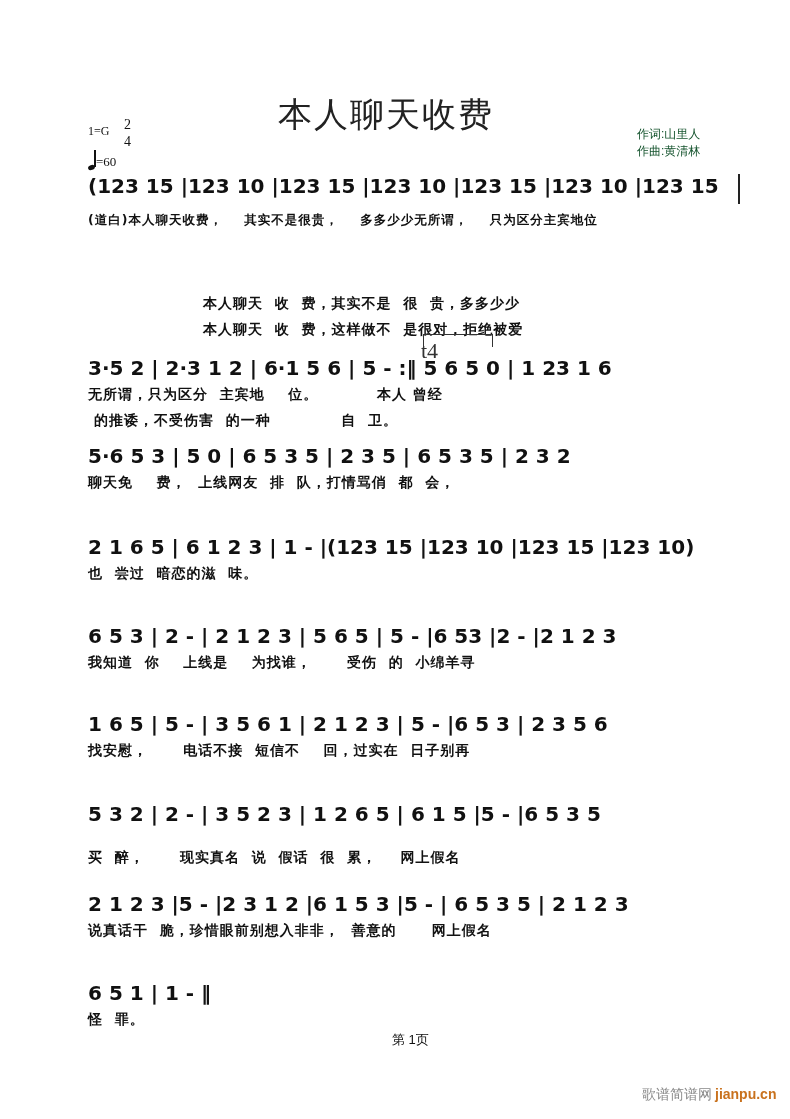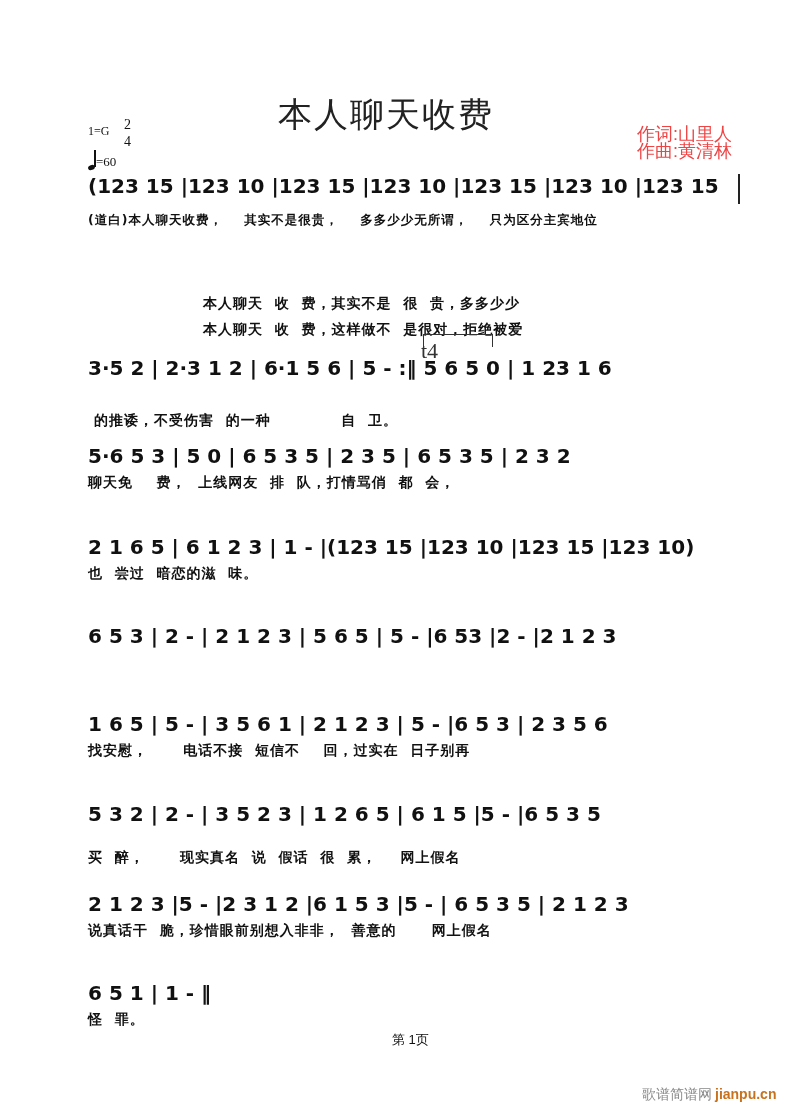--- a/index.html
+++ b/index.html
@@ -5,21 +5,21 @@
   html, body { margin:0; padding:0; background:#fff; }
   body { width:790px; height:1119px; position:relative; overflow:hidden; font-family:"Liberation Sans", "DejaVu Sans", sans-serif; color:#111; }
   .abs { position:absolute; }
   .title { left:278px; top:92px; font-family:"DejaVu Serif", serif; font-size:34px; letter-spacing:2px; color:#222; }
   .key { left:88px; top:124px; font-family:"Liberation Serif", serif; font-size:12px; }
   .ts { left:124px; top:116px; font-family:"Liberation Serif", serif; font-size:14px; text-align:center; line-height:17px; }
   .tempo { left:88px; top:150px; font-size:13px; font-family:"Liberation Serif", serif; display:flex; align-items:flex-end; }
   .note-glyph { display:inline-block; position:relative; width:8px; height:20px; }
   .note-glyph .stem { position:absolute; left:6px; top:0; width:1.5px; height:17px; background:#111; }
   .note-glyph .head { position:absolute; left:0; bottom:0; width:7px; height:5px; border-radius:50%; background:#111; transform:rotate(-20deg); }
-  .credits { left:637px; top:126px; font-size:18px; line-height:17px; color:#ef4444; }
+  .credits { left:637px; top:126px; font-size:12px; line-height:17px; color:#14532d; }
   .line { position:absolute; left:88px; width:652px; }
   .notes { position:absolute; left:0; top:0; height:34px; white-space:nowrap; font-weight:bold; font-size:20px; font-family:"DejaVu Sans", sans-serif; }
   .lyric { position:absolute; left:0; font-size:14px; font-weight:bold; white-space:pre; font-family:"DejaVu Sans", sans-serif; letter-spacing:1px; }
   .barline { position:absolute; width:1.5px; background:#222; }
   .intro-dialogue { font-size:12.5px; }
   .pagenum { left:392px; top:1031px; font-size:13px; }
   .watermark { left:642px; top:1086px; font-size:14px; color:#888; }
   .watermark .latin { color:#c9721e; font-weight:bold; margin-left:3px; }
   .t4 { left:421px; top:338px; font-family:"Liberation Serif", serif; font-size:22px; color:#333; }
   .bracket { left:423px; top:334px; width:68px; height:12px; border-top:1.3px solid #333; border-left:1.3px solid #333; border-right:1.3px solid #333; }
@@ -55,35 +55,37 @@
 <div class="line" style="top:265px;height:75px;">
   <div class="lyric" style="top:30px;left:115px;">本人聊天  收  费，其实不是  很  贵，多多少少</div>
   <div class="lyric" style="top:56px;left:115px;">本人聊天  收  费，这样做不  是很对，拒绝被爱</div>
 </div>
 
 <div class="abs bracket"></div>
 <div class="abs t4">t4</div>
 
 <div class="line" style="top:356px;height:75px;">
   <div class="notes">3·5 2 | 2·3 1 2 | 6·1 5 6 | 5 - :‖ 5 6 5 0 | 1 23 1 6</div>
+  <div class="lyric" style="top:30px;">无所谓，只为区分  主宾地    位。          本人 曾经</div>
   <div class="lyric" style="top:56px;padding-left:6px;">的推诿，不受伤害  的一种            自  卫。</div>
 </div>
 
 <div class="line" style="top:444px;height:50px;">
   <div class="notes">5·6 5 3 | 5 0 | 6 5 3 5 | 2 3 5 | 6 5 3 5 | 2 3 2</div>
   <div class="lyric" style="top:30px;">聊天免    费，  上线网友  排  队，打情骂俏  都  会，</div>
 </div>
 
 <div class="line" style="top:535px;height:50px;">
   <div class="notes">2 1 6 5 | 6 1 2 3 | 1 - |(123 15 |123 10 |123 15 |123 10)</div>
   <div class="lyric" style="top:30px;">也  尝过  暗恋的滋  味。</div>
 </div>
 
 <div class="line" style="top:624px;height:50px;">
   <div class="notes">6 5 3 | 2 - | 2 1 2 3 | 5 6 5 | 5 - |6 53 |2 - |2 1 2 3</div>
+  <div class="lyric" style="top:30px;">我知道  你    上线是    为找谁，      受伤  的  小绵羊寻</div>
 </div>
 
 <div class="line" style="top:712px;height:50px;">
   <div class="notes">1 6 5 | 5 - | 3 5 6 1 | 2 1 2 3 | 5 - |6 5 3 | 2 3 5 6</div>
   <div class="lyric" style="top:30px;">找安慰，      电话不接  短信不    回，过实在  日子别再</div>
 </div>
 
 <div class="line" style="top:802px;height:50px;">
   <div class="notes">5 3 2 | 2 - | 3 5 2 3 | 1 2 6 5 | 6 1 5 |5 - |6 5 3 5</div>
   <div class="lyric" style="top:30px;margin-top:17px;">买  醉，      现实真名  说  假话  很  累，    网上假名</div>

